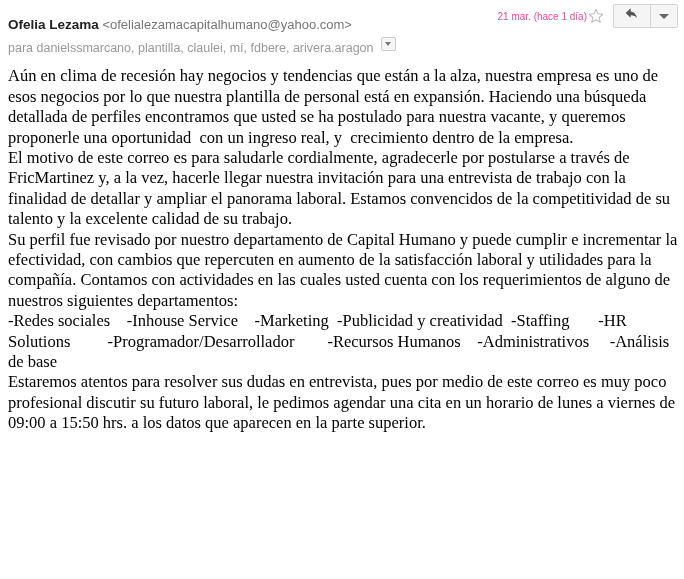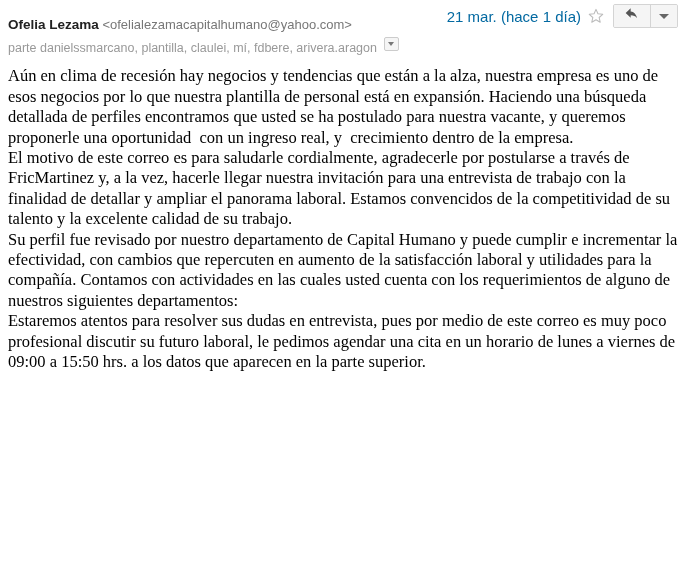--- a/index.html
+++ b/index.html
@@ -69,24 +69,23 @@
   
   .header-right {
     position: absolute;
     top: 4px;
     right: 6px;
     display: flex;
     align-items: center;
     height: 24px;
   }
   .timestamp {
-    font-size: 15px;
-    color: #0369a1;
+    font-size: 10px;
+    color: #ec4899;
     white-space: nowrap;
-    margin-right: 6px;
   }
   .star-icon {
     width: 18px;
     height: 18px;
     margin-right: 8px;
     display: inline-block;
   }
   .btn-group {
     display: flex;
     border: 1px solid #d4d4d4;
@@ -136,21 +135,21 @@
 <body>
 
 <div class="msg-header">
 
   <div class="sender-line">
     <span class="sender-name">Ofelia Lezama</span>
     <span class="sender-email">&lt;ofelialezamacapitalhumano@yahoo.com&gt;</span>
   </div>
 
   <div class="recipients-line">
-    <span class="recipients-text">parte</span>
+    <span class="recipients-text">para</span>
     <span class="recipients-text">danielssmarcano, plantilla, claulei, mí, fdbere, arivera.aragon</span>
     <span class="caret-box"></span>
   </div>
 
   <div class="header-right">
     <span class="timestamp">21 mar. (hace 1 día)</span>
 
     <span class="star-icon">
       <svg viewBox="0 0 24 24" width="18" height="18" aria-hidden="true">
         <path d="M12 3.2l2.6 5.9 6.4.6-4.8 4.3 1.4 6.3L12 17l-5.6 3.3 1.4-6.3L3 9.7l6.4-.6z" fill="none" stroke="#bbbbbb" stroke-width="1.4" stroke-linejoin="round"></path>
@@ -172,17 +171,18 @@
   </div>
 
 </div>
 
 <div class="msg-body">
 
   <div class="blank-line"></div>
   <p>Aún en clima de recesión hay negocios y tendencias que están a la alza, nuestra empresa es uno de esos negocios por lo que nuestra plantilla de personal está en expansión. Haciendo una búsqueda detallada de perfiles encontramos que usted se ha postulado para nuestra vacante, y queremos proponerle una oportunidad  con un ingreso real, y  crecimiento dentro de la empresa.</p>
   <p>El motivo de este correo es para saludarle cordialmente, agradecerle por postularse a través de FricMartinez y, a la vez, hacerle llegar nuestra invitación para una entrevista de trabajo con la finalidad de detallar y ampliar el panorama laboral. Estamos convencidos de la competitividad de su talento y la excelente calidad de su trabajo.</p>
   <p>Su perfil fue revisado por nuestro departamento de Capital Humano y puede cumplir e incrementar la efectividad, con cambios que repercuten en aumento de la satisfacción laboral y utilidades para la compañía. Contamos con actividades en las cuales usted cuenta con los requerimientos de alguno de nuestros siguientes departamentos:</p>
+  <p>-Redes sociales    -Inhouse Service    -Marketing  -Publicidad y creatividad  -Staffing       -HR Solutions         -Programador/Desarrollador        -Recursos Humanos    -Administrativos     -Análisis de base</p>
   <p>Estaremos atentos para resolver sus dudas en entrevista, pues por medio de este correo es muy poco profesional discutir su futuro laboral, le pedimos agendar una cita en un horario de lunes a viernes de 09:00 a 15:50 hrs. a los datos que aparecen en la parte superior.</p>
   <div class="blank-line"></div>
   <div class="blank-line"></div>
 
 </div>
 
 </body></html>

